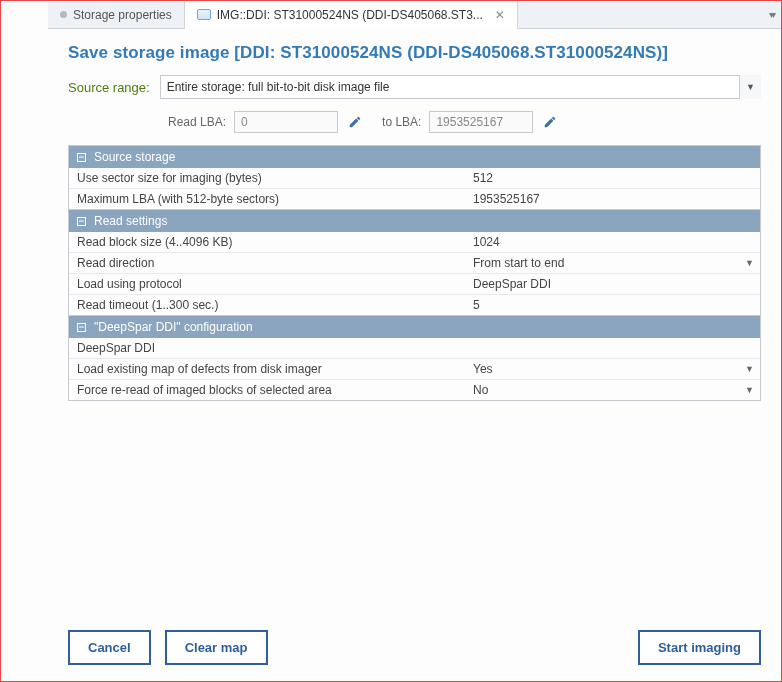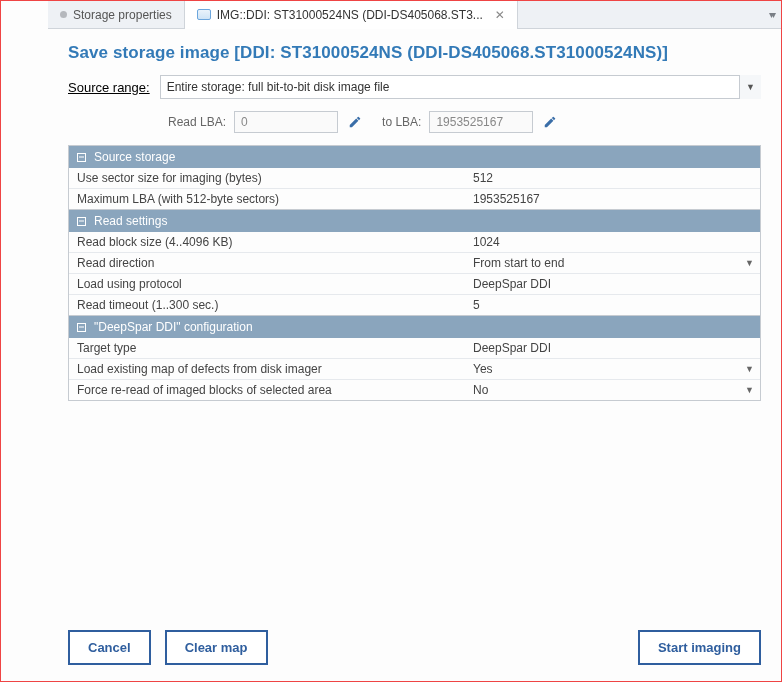--- a/index.html
+++ b/index.html
@@ -10,21 +10,21 @@
 .tab.active { background: #fff; color: #333; position: relative; }
 .tab.active::after { content: ""; position: absolute; left: 0; right: 0; bottom: -1px; height: 1px; background: #fff; }
 .tab .dot { width: 7px; height: 7px; border-radius: 50%; background: #b5b8bd; }
 .tab .disk-icon { width: 14px; height: 11px; border: 1px solid #6ca6dd; background: linear-gradient(#eaf3fb,#cfe4f6); border-radius: 2px; }
 .tab-close { margin-left: 6px; color: #888; font-size: 12px; line-height: 1; }
 .tabbar-right { margin-left: auto; display: flex; align-items: center; padding: 0 8px; }
 .chevron2 { font-size: 10px; color: #7a7f86; letter-spacing: -3px; }
 .content { flex: 1; padding: 14px 20px 20px 20px; display: flex; flex-direction: column; }
 .page-title { color: #337ab7; font-size: 17px; font-weight: 700; margin-bottom: 12px; letter-spacing: .1px; }
 .source-row { display: flex; align-items: center; gap: 10px; margin-bottom: 8px; }
-.source-row label { font-size: 13px; color: #000000; white-space: nowrap; text-decoration: underline; }
+.source-row label { font-size: 13px; color: #4d7c0f; white-space: nowrap; }
 .select-wrap { flex: 1; position: relative; }
 .select-wrap select { width: 100%; height: 24px; font-size: 12px; padding: 2px 24px 2px 6px; border: 1px solid #c6cbd1; background: #fff; appearance: none; color: #333; }
 .select-caret { position: absolute; right: 0; top: 0; bottom: 0; width: 22px; border-left: 1px solid #c6cbd1; display: flex; align-items: center; justify-content: center; font-size: 9px; color: #555; background: #f5f7f9; pointer-events: none; }
 .lba-row { display: flex; align-items: center; gap: 8px; margin: 4px 0 12px 100px; font-size: 12px; color: #666; }
 .lba-row label { color: #666; }
 .lba-input { width: 104px; height: 22px; border: 1px solid #c6cbd1; font-size: 12px; padding: 2px 6px; color: #888; background: #fafafa; }
 .pencil { width: 18px; height: 18px; display: inline-flex; align-items: center; justify-content: center; color: #3a6ea8; font-size: 15px; cursor: pointer; }
 .grid-container { border: 1px solid #c6cbd1; }
 .section-header { background: #8aa5bd; color: #fff; font-size: 12px; padding: 4px 8px; display: flex; align-items: center; gap: 8px; border-top: 1px solid #c6cbd1; }
 .grid-container .section-header:first-child { border-top: none; }
@@ -122,21 +122,20 @@
       <div class="grid-row">
         <div class="label">Read timeout (1..300 sec.)</div>
         <div class="value">5</div>
       </div>
 
       <div class="section-header">
         <span class="minus"></span>
         <span>"DeepSpar DDI" configuration</span>
       </div>
       <div class="grid-row">
-        <div class="label">Target type</div>
         <div class="value">DeepSpar DDI</div>
       </div>
       <div class="grid-row has-dd">
         <div class="label">Load existing map of defects from disk imager</div>
         <div class="value"><span>Yes</span><span class="dd-caret">▼</span></div>
       </div>
       <div class="grid-row has-dd">
         <div class="label">Force re-read of imaged blocks of selected area</div>
         <div class="value"><span>No</span><span class="dd-caret">▼</span></div>
       </div>

